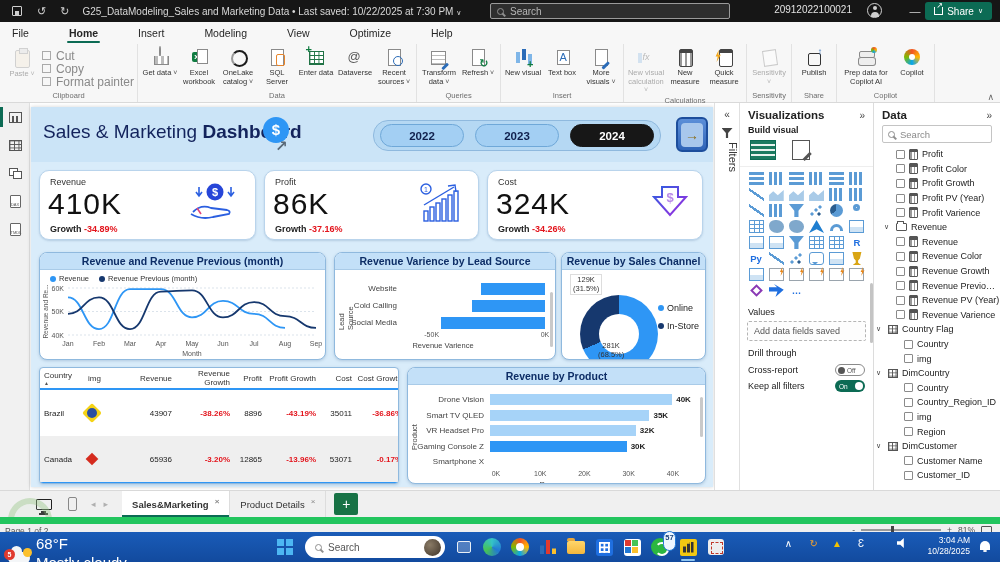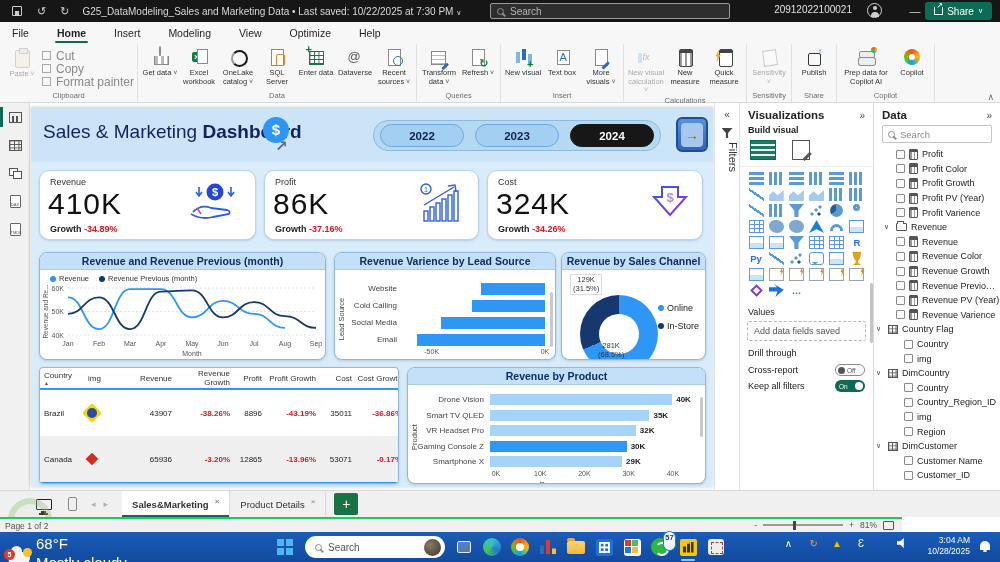--- a/index.html
+++ b/index.html
@@ -15,21 +15,21 @@
   #tb-search { position:absolute; left:490px; top:3px; width:240px; height:16px; background:#2e2e2e; border:1px solid #9a9a9a; border-radius:2px; display:flex; align-items:center; gap:6px; padding:0 6px; color:#b7b7b7; }
   .mag { width:7px; height:7px; border:1.5px solid #8f8f8f; border-radius:50%; position:relative; flex:none; }
   .mag::after { content:""; position:absolute; width:4px; height:1.5px; background:#8f8f8f; transform:rotate(45deg); right:-3px; bottom:-2px; }
   #tb-user { position:absolute; right:148px; top:4px; font-size:10px; color:#e2e2e2; }
   .person { position:absolute; right:118px; top:3px; width:15px; height:15px; border:1px solid #cfcfcf; border-radius:50%; }
   .person::before { content:""; position:absolute; left:4.5px; top:2px; width:4px; height:4px; border-radius:50%; background:#cfcfcf; }
   .person::after { content:""; position:absolute; left:2.5px; top:7.5px; width:8px; height:5px; border-radius:4px 4px 0 0; background:#cfcfcf; }
   .winbtn { position:absolute; top:0; width:34px; height:22px; display:flex; align-items:center; justify-content:center; color:#d9d9d9; font-size:11px; }
 
   
-  #ribbontabs { position:absolute; left:0; top:22px; width:1000px; height:22px; background:#f7f7f7; display:flex; align-items:center; gap:4px; font-size:10.5px; color:#262626; }
+  #ribbontabs { position:absolute; left:0; top:22px; width:1000px; height:22px; background:#f7f7f7; display:flex; align-items:center; gap:16px; font-size:10.5px; color:#262626; }
   .rtab { padding:4px 12px; position:relative; }
   .rtab.active { font-weight:bold; }
   .rtab.active::after { content:""; position:absolute; left:10px; right:10px; bottom:0; height:2.5px; background:#0c6b54; border-radius:2px; }
   #sharebtn { position:absolute; right:8px; top:2px; height:18px; background:#0c6b54; color:#fff; border-radius:3px; display:flex; align-items:center; gap:4px; padding:0 9px; font-size:10px; }
   .share-ic { width:9px; height:8px; border:1px solid #fff; border-top:none; position:relative; }
   .share-ic::after { content:"↗"; position:absolute; left:1px; top:-6px; font-size:8px; color:#fff; }
 
   
   #ribbonbody { position:absolute; left:0; top:44px; width:1000px; height:59px; background:#f7f7f7; border-bottom:1px solid #d9d9d9; display:flex; }
   .rgroup { display:flex; flex-direction:column; border-right:1px solid #e2e2e2; padding:2px 3px 0 3px; }
@@ -233,21 +233,21 @@
   #sheetbar { position:absolute; left:0; top:490px; width:1000px; height:27px; background:#f0f0f0; border-top:1px solid #d9d9d9; display:flex; align-items:center; }
   .monitor { width:16px; height:11px; border:1.5px solid #222; border-radius:1px; position:relative; margin:0 6px 0 36px; }
   .monitor::after { content:""; position:absolute; left:4px; bottom:-4px; width:5px; height:2px; background:#222; box-shadow:-2px 2px 0 -0px #222,2px 2px 0 0 #222; }
   .phone { width:9px; height:14px; border:1.2px solid #888; border-radius:2px; margin:0 10px; }
   .navarr { color:#b0b0b0; font-size:9px; margin:0 4px; }
   .sheettab { height:27px; display:flex; align-items:center; gap:6px; padding:0 10px; font-size:9.5px; color:#333; background:#f0f0f0; border-right:1px solid #ddd; position:relative; }
   .sheettab.active { background:#fff; font-weight:bold; }
   .sheettab.active::after { content:""; position:absolute; left:0; right:0; bottom:0; height:2.5px; background:#0c6b54; }
   .tab-x { font-size:8px; color:#888; margin-top:-6px; }
   #newpage { width:24px; height:22px; background:#177245; color:#fff; font-size:14px; display:flex; align-items:center; justify-content:center; border-radius:2px; margin-left:8px; }
-  #statusbar { position:absolute; left:0; top:517px; width:902px; height:15px; background:#f0f0f0; border-top:2px solid #22c55e; font-size:8.5px; color:#555; }
+  #statusbar { position:absolute; left:0; top:517px; width:1000px; height:15px; background:#f0f0f0; border-top:7px solid #22c55e; font-size:8.5px; color:#555; }
   #pageinfo { position:absolute; left:5px; top:2px; }
   #zoomctrl { position:absolute; right:8px; top:1px; display:flex; align-items:center; gap:6px; }
   #zoomctrl .track { width:80px; height:1.5px; background:#9a9a9a; position:relative; }
   #zoomctrl .thumb { position:absolute; left:30px; top:-3.5px; width:3px; height:9px; background:#444; }
   #fiticon { width:11px; height:9px; border:1.2px solid #555; border-radius:1px; }
   #watermark { position:absolute; left:8px; top:498px; width:44px; height:44px; border-radius:50%; border:6px solid rgba(140,190,120,.35); background:rgba(200,230,200,.15); }
 
   
   #taskbar { position:absolute; left:0; top:532px; width:1000px; height:30px; background:linear-gradient(#1a5cb8,#124a9e); color:#fff; }
   #weather { position:absolute; left:8px; top:3px; display:flex; align-items:center; gap:6px; }
@@ -589,26 +589,20 @@
               <span class="lead-plot">
                 <span class="lead-bar" style="width: 51.6667%; background: rgb(46, 150, 245);"></span>
               </span>
             </div>
             <div class="lead-row">
               <span class="lead-label">Social Media</span>
               <span class="lead-plot">
                 <span class="lead-bar" style="width: 73.3333%; background: rgb(46, 150, 245);"></span>
               </span>
             </div>
-            <div class="lead-row">
-              <span class="lead-label">Email</span>
-              <span class="lead-plot">
-                <span class="lead-bar" style="width: 90%; background: rgb(46, 150, 245);"></span>
-              </span>
-            </div>
           </div>
         <div class="lead-ticks" id="lead-ticks">
             <span class="lead-tick" style="left: 16.6667%;">-50K</span>
             <span class="lead-tick" style="left: 100%;">0K</span>
           </div>
         <div class="axis-title-x">Revenue Varience</div>
         <div class="mini-scroll"></div>
       </div>
     </div>
 
@@ -697,24 +691,20 @@
             </div>
             <div class="prod-row">
               <span class="prod-label">Gaming Console Z</span>
               <span class="prod-plot">
                 <span class="prod-bar" style="width: 66.6667%; background: rgb(46, 150, 245);"></span>
                 <span class="prod-val" style="left: calc(66.6667% + 4px);">30K</span>
               </span>
             </div>
             <div class="prod-row">
               <span class="prod-label">Smartphone X</span>
-              <span class="prod-plot">
-                <span class="prod-bar" style="width: 64.4444%; background: rgb(166, 211, 248);"></span>
-                <span class="prod-val" style="left: calc(64.4444% + 4px);">29K</span>
-              </span>
             </div>
           </div>
         <div class="prod-ticks" id="prod-ticks">
             <span class="lead-tick" style="left: 0%;">0K</span>
             <span class="lead-tick" style="left: 22.2222%;">10K</span>
             <span class="lead-tick" style="left: 44.4444%;">20K</span>
             <span class="lead-tick" style="left: 66.6667%;">30K</span>
             <span class="lead-tick" style="left: 88.8889%;">40K</span>
           </div>
         <div class="axis-title-x">Revenue</div>

